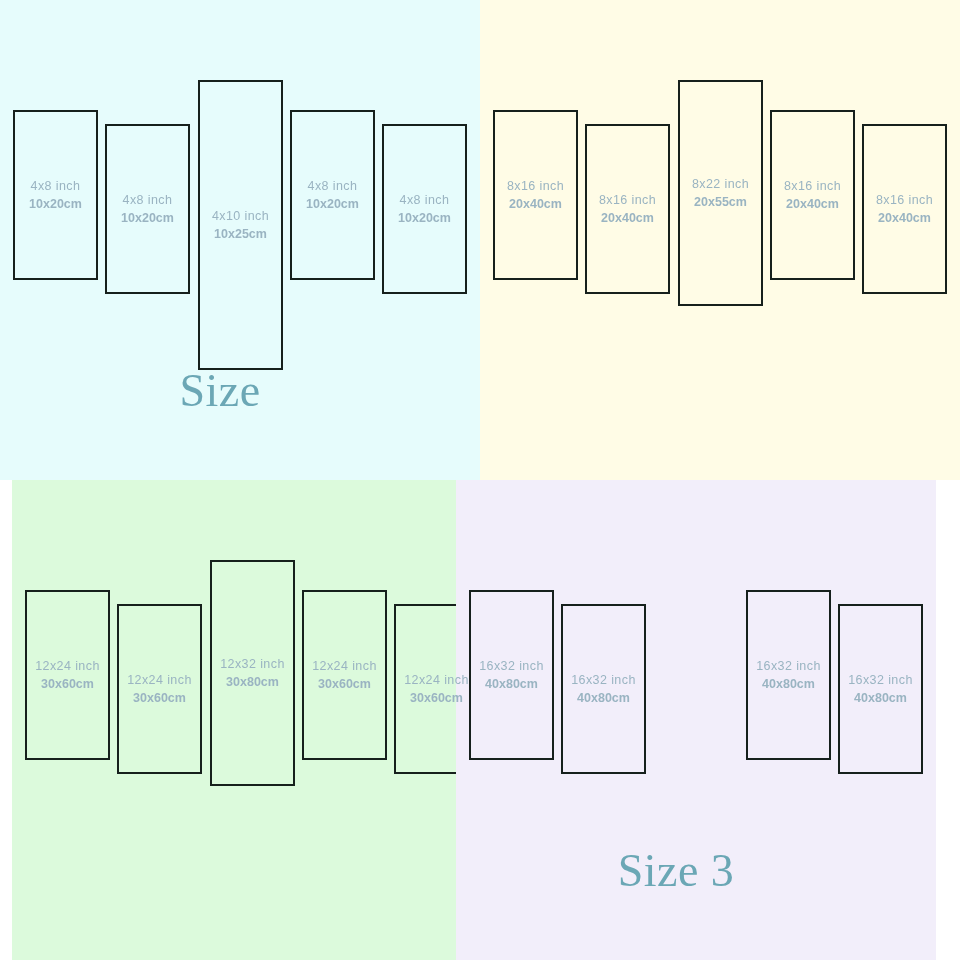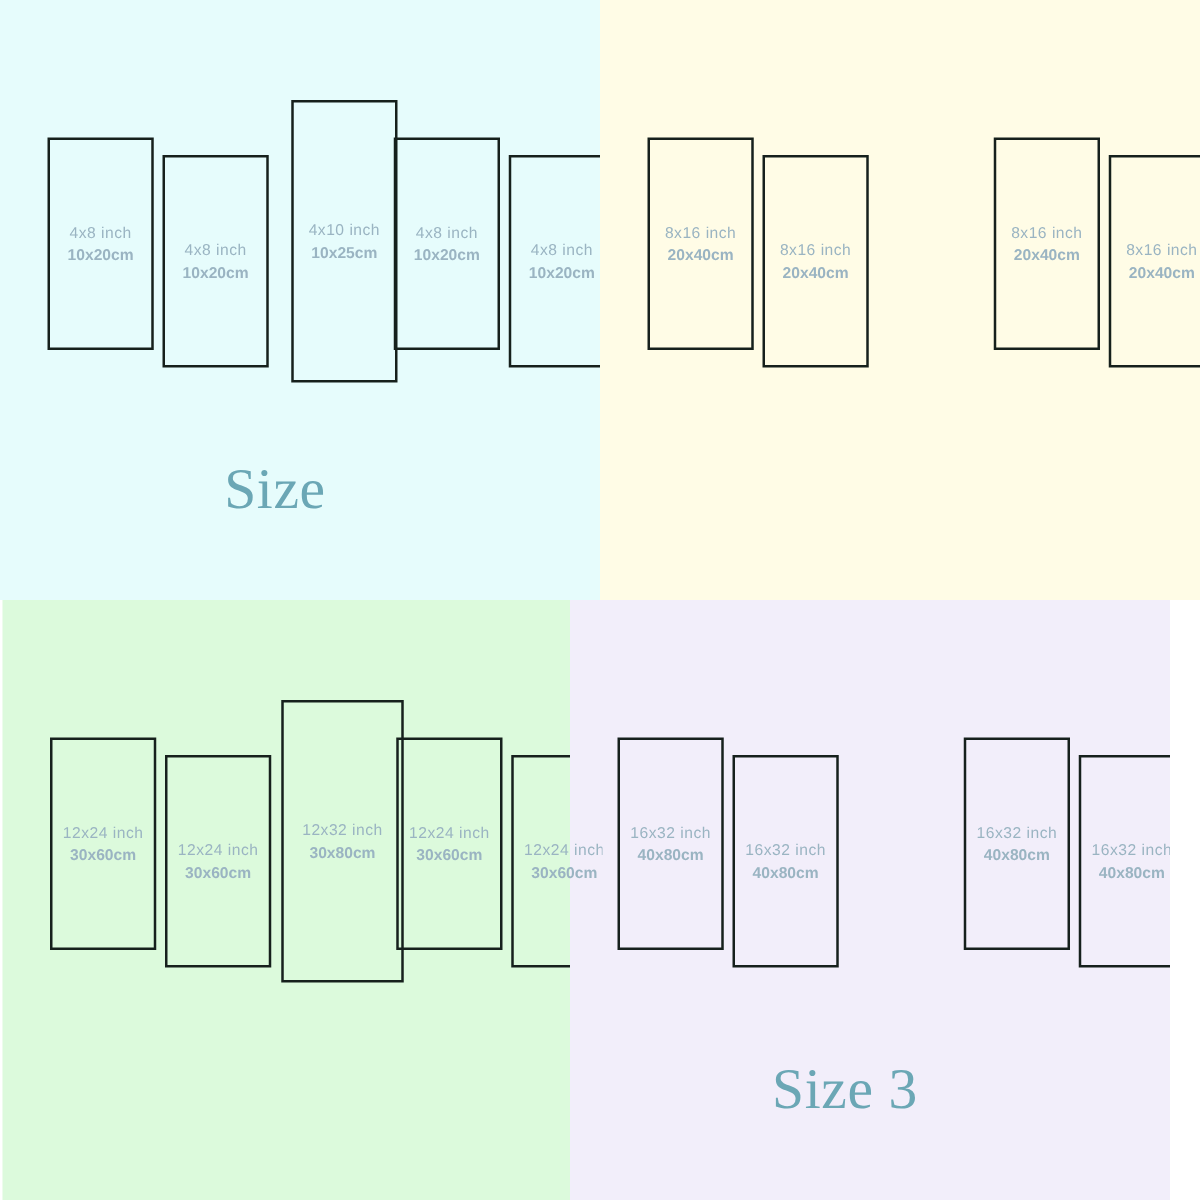--- a/index.html
+++ b/index.html
@@ -20,40 +20,39 @@
 
   .quadrant {
     position: absolute;
     width: 480px;
     height: 480px;
     overflow: hidden;
   }
 
   .q0 { left: 0;   top: 0;   }
   .q1 { left: 480px; top: 0; }
-  .q2 { left: 2px;   top: 480px; }
+  .q2 { left: 12px;   top: 480px; }
   .q3 { left: 456px; top: 480px; }
 
   .panels {
     position: absolute;
     left: 0;
     top: 0;
     width: 480px;
     height: 340px;
   }
 
   .panel {
     position: absolute;
     box-sizing: border-box;
     border: 2px solid #16201c;
     background: transparent;
     display: flex;
     align-items: center;
     justify-content: center;
-    margin-left: 25px;
   }
 
   .panel-label {
     color: #9ab4c2;
     font-family: "Liberation Sans", sans-serif;
     font-size: 12.5px;
     line-height: 1.45;
     text-align: center;
     letter-spacing: 0.4px;
     white-space: nowrap;
@@ -89,21 +88,21 @@
             <div>4x8 inch</div>
             <div class="ln2">10x20cm</div>
           </div>
         </div>
         <div class="panel" style="left: 105px; top: 124px; width: 85px; height: 170px; border-color: rgb(22, 32, 28);">
           <div class="panel-label" style="color: rgb(154, 180, 194);">
             <div>4x8 inch</div>
             <div class="ln2">10x20cm</div>
           </div>
         </div>
-        <div class="panel" style="left: 208px; top: 80px; width: 85px; height: 226px; border-color: rgb(22, 32, 28);">
+        <div class="panel" style="left: 198px; top: 80px; width: 85px; height: 290px; border-color: rgb(22, 32, 28);">
           <div class="panel-label" style="color: rgb(154, 180, 194);">
             <div>4x10 inch</div>
             <div class="ln2">10x25cm</div>
           </div>
         </div>
         <div class="panel" style="left: 290px; top: 110px; width: 85px; height: 170px; border-color: rgb(22, 32, 28);">
           <div class="panel-label" style="color: rgb(154, 180, 194);">
             <div>4x8 inch</div>
             <div class="ln2">10x20cm</div>
           </div>
@@ -124,20 +123,26 @@
             <div>8x16 inch</div>
             <div class="ln2">20x40cm</div>
           </div>
         </div>
         <div class="panel" style="left: 105px; top: 124px; width: 85px; height: 170px; border-color: rgb(22, 32, 28);">
           <div class="panel-label" style="color: rgb(154, 180, 194);">
             <div>8x16 inch</div>
             <div class="ln2">20x40cm</div>
           </div>
         </div>
+        <div class="panel" style="left: 198px; top: 80px; width: 85px; height: 226px; border-color: rgb(22, 32, 28);">
+          <div class="panel-label" style="color: rgb(154, 180, 194);">
+            <div>8x22 inch</div>
+            <div class="ln2">20x55cm</div>
+          </div>
+        </div>
         <div class="panel" style="left: 290px; top: 110px; width: 85px; height: 170px; border-color: rgb(22, 32, 28);">
           <div class="panel-label" style="color: rgb(154, 180, 194);">
             <div>8x16 inch</div>
             <div class="ln2">20x40cm</div>
           </div>
         </div>
         <div class="panel" style="left: 382px; top: 124px; width: 85px; height: 170px; border-color: rgb(22, 32, 28);">
           <div class="panel-label" style="color: rgb(154, 180, 194);">
             <div>8x16 inch</div>
             <div class="ln2">20x40cm</div>
@@ -152,21 +157,21 @@
             <div>12x24 inch</div>
             <div class="ln2">30x60cm</div>
           </div>
         </div>
         <div class="panel" style="left: 105px; top: 124px; width: 85px; height: 170px; border-color: rgb(22, 32, 28);">
           <div class="panel-label" style="color: rgb(154, 180, 194);">
             <div>12x24 inch</div>
             <div class="ln2">30x60cm</div>
           </div>
         </div>
-        <div class="panel" style="left: 198px; top: 80px; width: 98px; height: 226px; border-color: rgb(22, 32, 28);">
+        <div class="panel" style="left: 198px; top: 80px; width: 85px; height: 226px; border-color: rgb(22, 32, 28);">
           <div class="panel-label" style="color: rgb(154, 180, 194);">
             <div>12x32 inch</div>
             <div class="ln2">30x80cm</div>
           </div>
         </div>
         <div class="panel" style="left: 290px; top: 110px; width: 85px; height: 170px; border-color: rgb(22, 32, 28);">
           <div class="panel-label" style="color: rgb(154, 180, 194);">
             <div>12x24 inch</div>
             <div class="ln2">30x60cm</div>
           </div>

